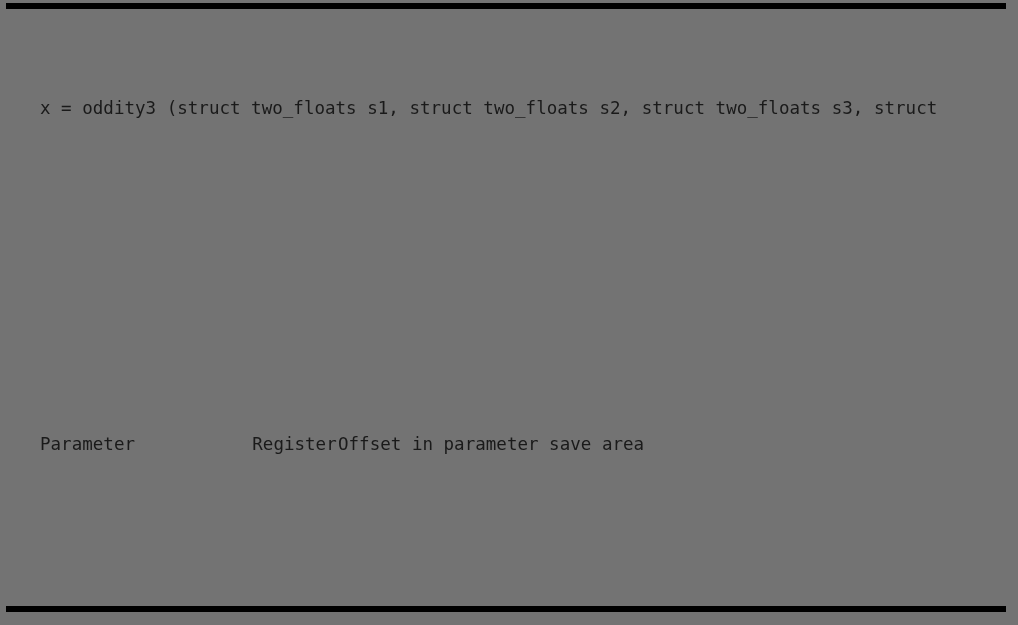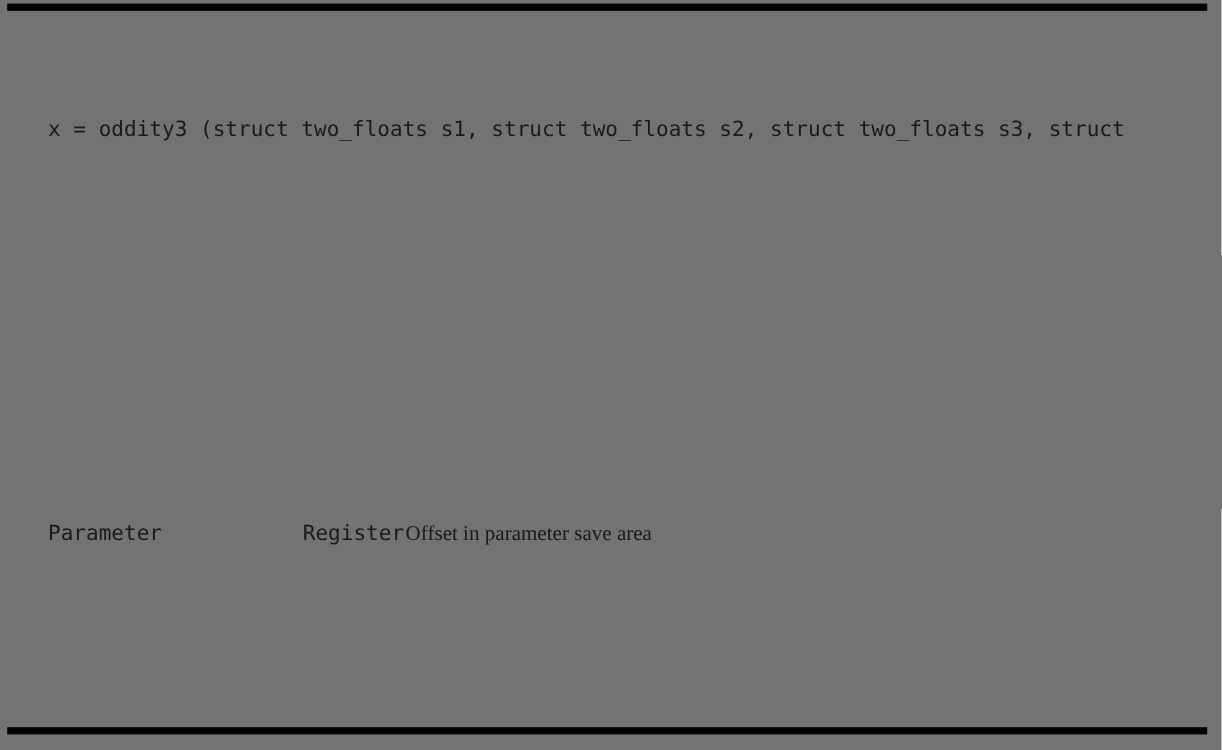--- a/index.html
+++ b/index.html
@@ -90,21 +90,20 @@
   .col-reg {
     display: inline-block;
     width: 75px;
     text-align: right;
     white-space: pre;
   }
   .col-note {
     display: inline-block;
     text-align: center;
     white-space: pre;
-    font-family: Liberation Serif, serif;
   }
 
   
   .thead .col-reg {
     text-align: center;
     width: 87px;
   }
   .thead .col-param {
     width: 211px;
   }

